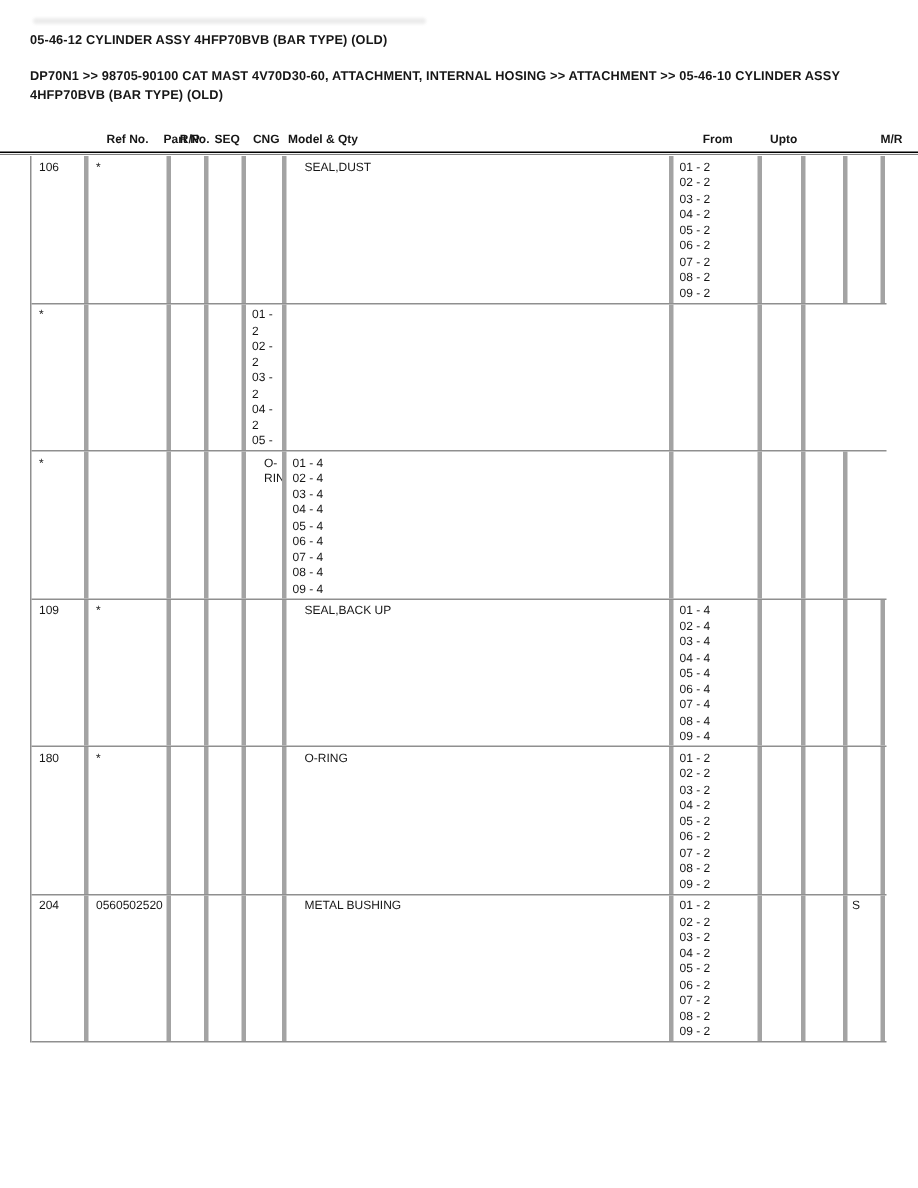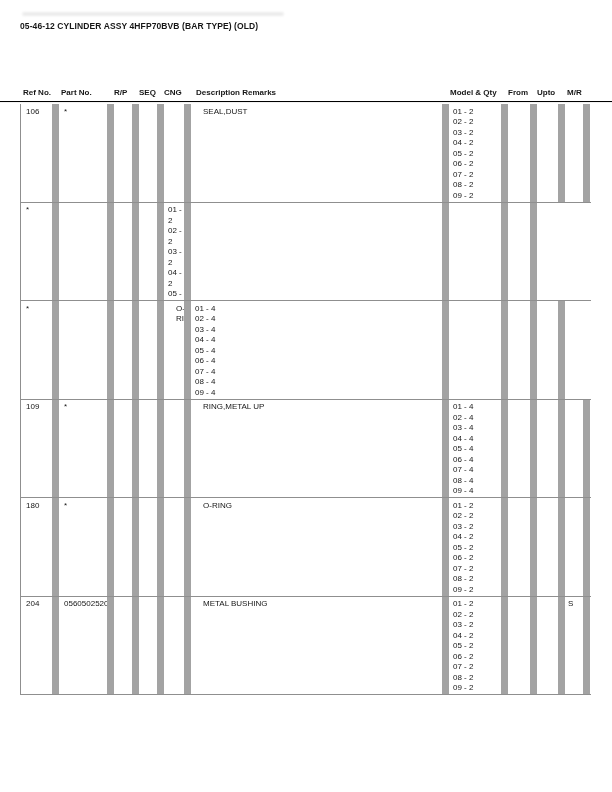--- a/index.html
+++ b/index.html
@@ -19,61 +19,61 @@
   .breadcrumb {
     position:absolute; left:20px; top:44px; width:590px;
     font-size:8.5px; font-weight:bold; line-height:13px; letter-spacing:0.1px;
   }
   .cols { grid-template-columns: 38px 55px 25px 25px 27px 258px 59px 29px 28px 25px; }
   .col-headers {
     position:absolute; left:21px; top:88px; display:grid; width:569px;
     font-size:8px; font-weight:bold; line-height:10px;
   }
   .col-headers .h { padding-left:1px; white-space:nowrap; }
-  .col-headers .h.pad2 { padding-left:2px; }
+  .col-headers .h.pad2 { padding-left:2px;margin-left:48px; }
   .col-headers .h.pad5 { padding-left:5px; }
-  .col-headers .h.ctr { text-align:left; padding-left:0; }
+  .col-headers .h.ctr { text-align:center; padding-left:0; }
   .thick-rule {
     position:absolute; left:0; top:100.5px; width:612px; height:2.6px;
     background:linear-gradient(#000 0 1.1px, #f2f2f2 1.1px 1.6px, #000 1.6px 100%);
   }
   .tbody {
     position:absolute; left:20px; top:104px; width:570px;
     border-left:1px solid #8f8f8f;
   }
   .prow {
     display:grid; height:97.5px; border-bottom:1px solid #8f8f8f;
   }
   .cell {
-    box-sizing:border-box; border-right:7px solid #a3a3a3;
+    box-sizing:border-box; border-right:3px solid #a3a3a3;
     font-size:8px; line-height:10.5px; padding-top:2.5px; padding-left:4px;
     overflow:hidden; white-space:pre-line;
   }
   .cell.ref  { padding-left:5px; }
   .cell.part { padding-left:5px; }
   .cell.desc { padding-left:12px; }
   .cell.mr   { padding-left:3px; }
 </style>
 </head>
 <body>
 
 <div class="page">
 
   <div class="scan-artifact"></div>
 
   <div class="doc-title">05-46-12 CYLINDER ASSY 4HFP70BVB (BAR TYPE) (OLD)</div>
 
+  <div class="breadcrumb">DP70N1 &gt;&gt; 98705-90100 CAT MAST 4V70D30-60, ATTACHMENT, INTERNAL HOSING &gt;&gt; ATTACHMENT &gt;&gt; 05-46-10 CYLINDER ASSY 4HFP70BVB (BAR TYPE) (OLD)</div>
 
   <div class="col-headers cols">
     <span class="h pad2">Ref No.</span>
     <span class="h pad2">Part No.</span>
     <span class="h ctr">R/P</span>
     <span class="h ctr">SEQ</span>
     <span class="h ctr">CNG</span>
-    <span class="h pad5">Description Remarks</span>
     <span class="h">Model &amp; Qty</span>
     <span class="h ctr">From</span>
     <span class="h ctr">Upto</span>
     <span class="h pad2">M/R</span>
   </div>
 
   <div class="thick-rule"></div>
 
   <div class="tbody">
     <div class="prow cols">
@@ -135,21 +135,21 @@
       <div class="cell"></div>
       <div class="cell mr"></div>
     </div>
 
     <div class="prow cols">
       <div class="cell ref">109</div>
       <div class="cell part">*</div>
       <div class="cell"></div>
       <div class="cell"></div>
       <div class="cell"></div>
-      <div class="cell desc">RING,METAL UP</div>
+      <div class="cell desc">SEAL,BACK UP</div>
       <div class="cell model">01 - 4
 02 - 4
 03 - 4
 04 - 4
 05 - 4
 06 - 4
 07 - 4
 08 - 4
 09 - 4</div>
       <div class="cell"></div>

